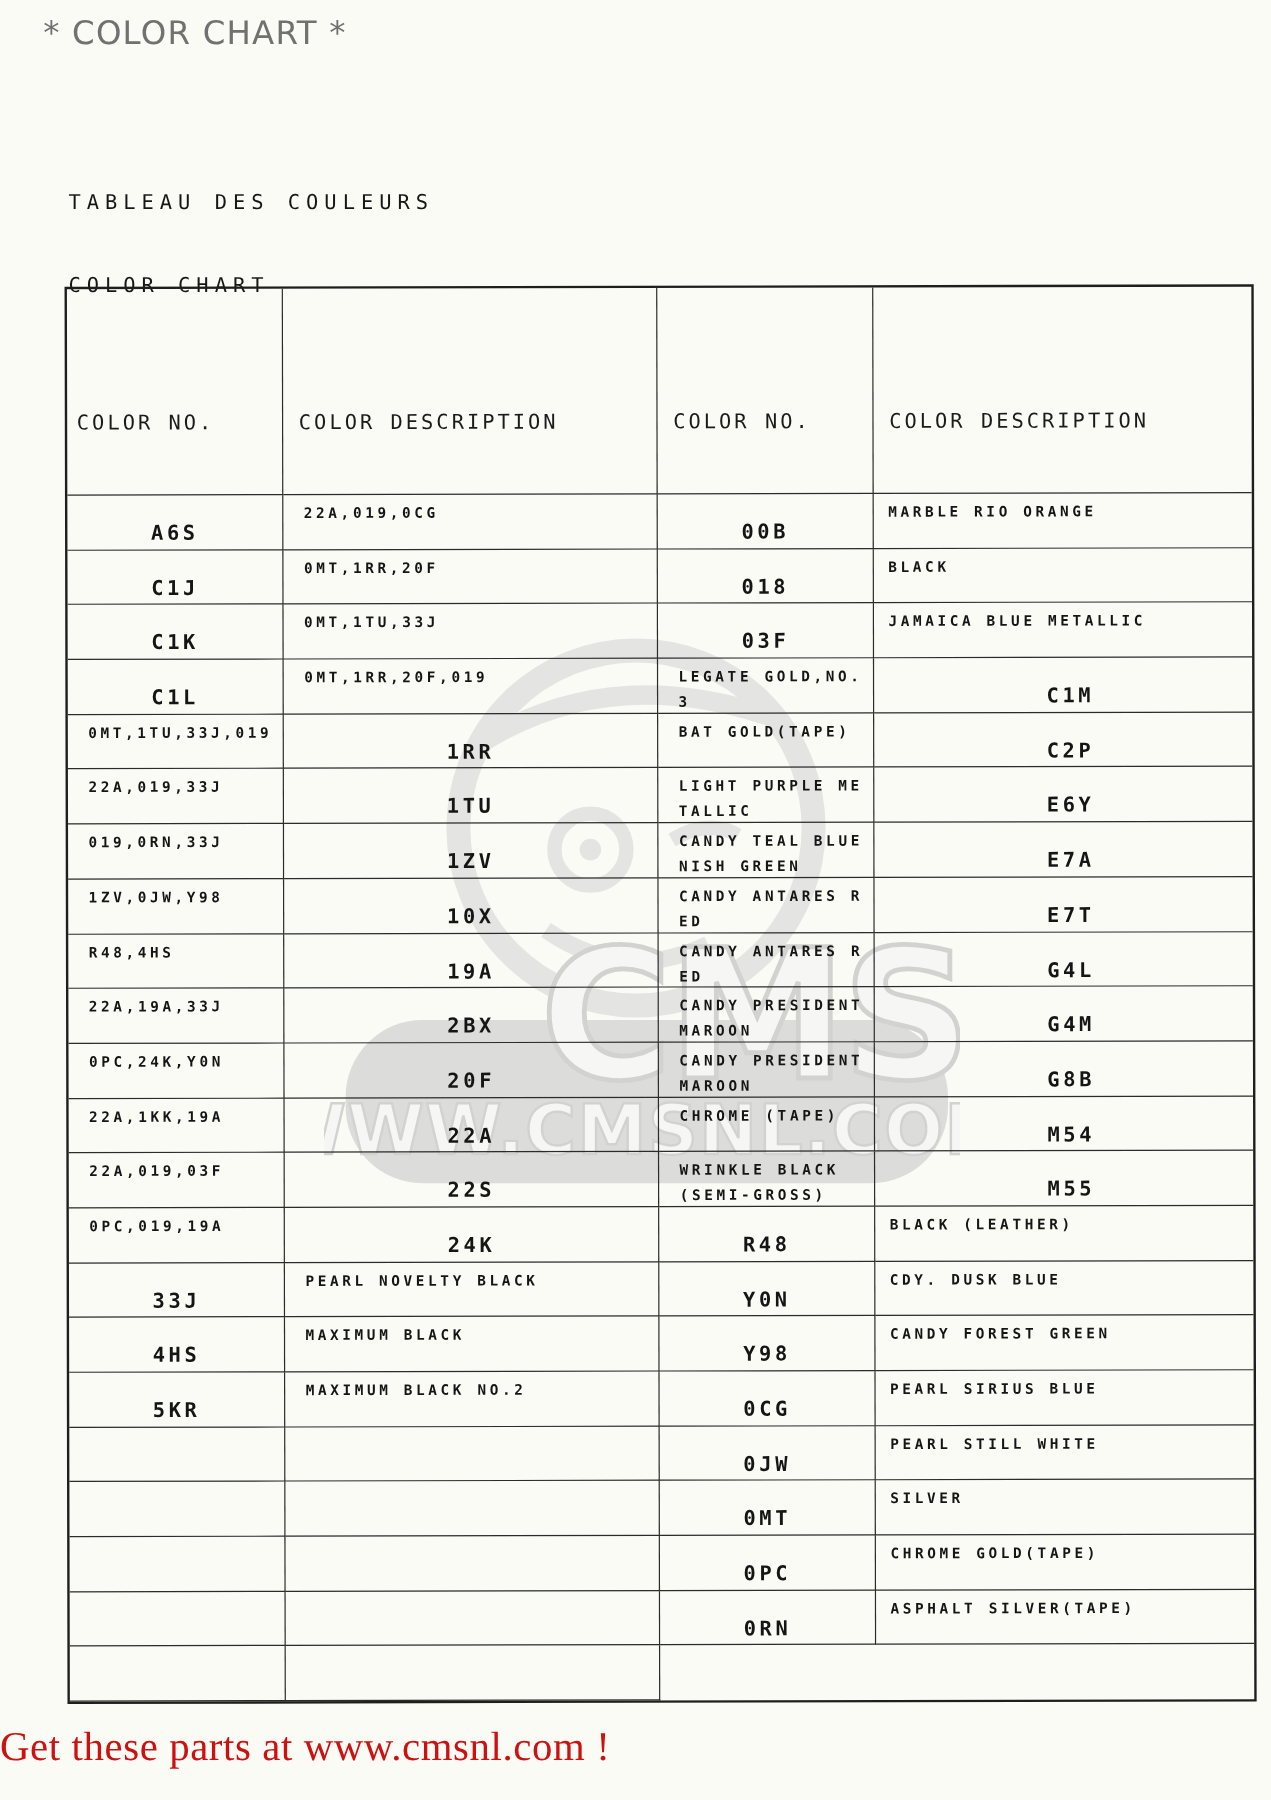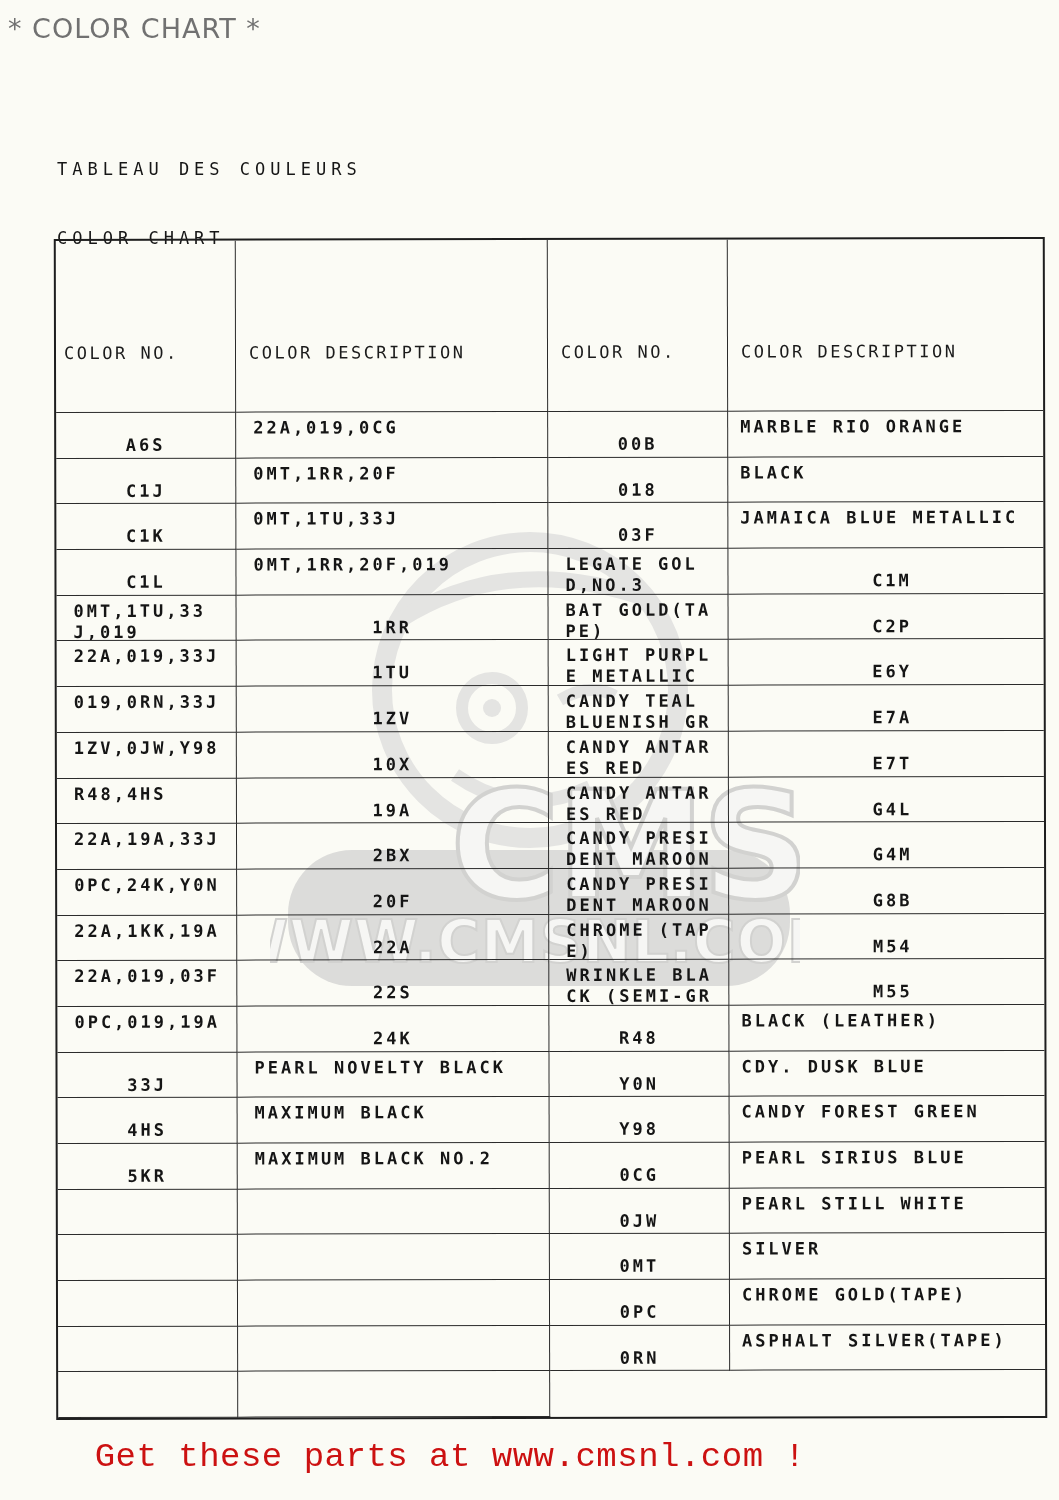--- a/index.html
+++ b/index.html
@@ -1,21 +1,21 @@
 <!DOCTYPE html>
 <html><head>
 <meta charset="utf-8">
 <style>
   html,body{margin:0;padding:0;}
   body{width:1059px;height:1500px;background:#fbfbf5;overflow:hidden;
        font-family:"DejaVu Sans Mono","Liberation Mono",monospace;color:#151515;}
   .sheet{position:relative;width:1059px;height:1500px;}
 
   .page-title{
-    position:absolute;left:8px;top:13px;
+    position:absolute;left:36px;top:13px;
     font-family:"DejaVu Sans","Liberation Sans",sans-serif;
     font-size:27px;color:#717171;letter-spacing:1px;white-space:pre;
   }
   .heading{
     position:absolute;left:57px;top:112px;
     font-size:17px;letter-spacing:5px;line-height:23px;color:#161616;white-space:pre;
   }
 
   .watermark{position:absolute;left:270px;top:470px;width:530px;height:540px;z-index:0;pointer-events:none;}
 
@@ -31,26 +31,26 @@
   }
   .cell{
     border-right:1px solid #2b2b2b;border-bottom:1px solid #2b2b2b;
     overflow:hidden;box-sizing:border-box;
   }
   .cell:nth-child(4n){border-right:none;padding-left:12px;}
   .hcell{padding-top:20px;font-size:17px;letter-spacing:2.5px;line-height:37px;color:#1b1b1b;white-space:pre;}
   .hcell.h-no{padding-left:8px;}
   .hcell.h-desc{padding-left:13px;}
   .c-no{font-weight:bold;font-size:17px;letter-spacing:3px;text-align:center;padding-top:22px;}
-  .c-desc{font-weight:bold;font-size:17px;letter-spacing:3px;line-height:21px;
+  .c-desc{font-weight:bold;font-size:12px;letter-spacing:3px;line-height:21px;
           padding:5px 6px 0 17px;word-break:break-all;white-space:normal;}
 
   .footer{
-    position:absolute;left:0;top:1438px;width:900px;text-align:center;
-    font-family:Liberation Mono, monospace;
+    position:absolute;left:0;top:1438px;width:900px;
+    font-family:Liberation Serif, serif;
     font-size:34px;letter-spacing:0.5px;
   }
 </style>
 </head>
 <body style="background: rgb(251, 251, 245);">
 
 <div class="sheet">
 
   <div class="page-title" style="color: rgb(113, 113, 113);">* COLOR CHART *</div>
 

